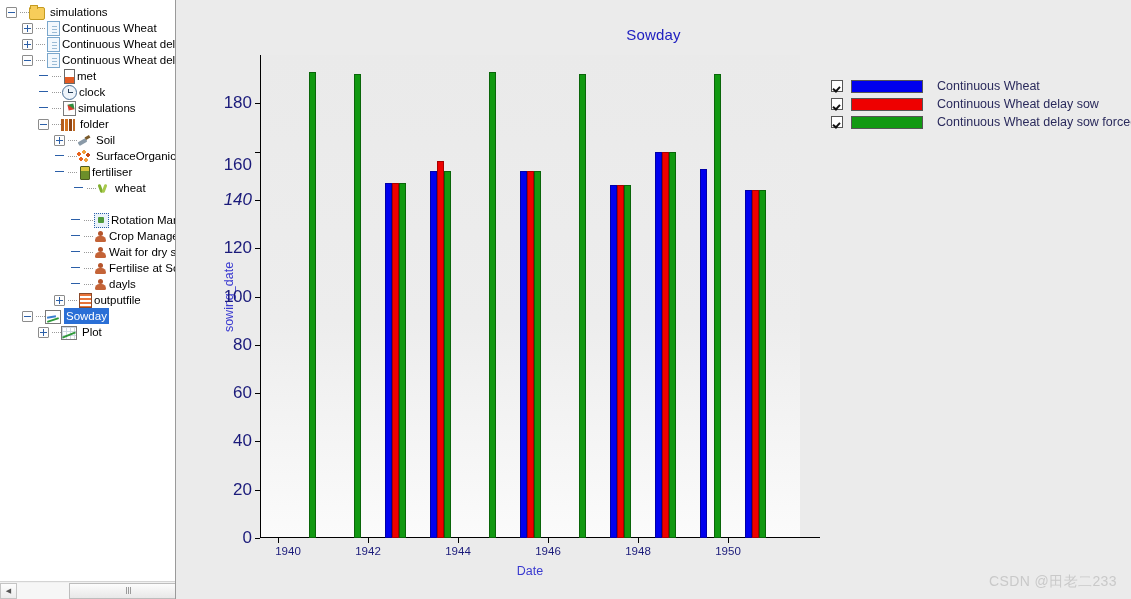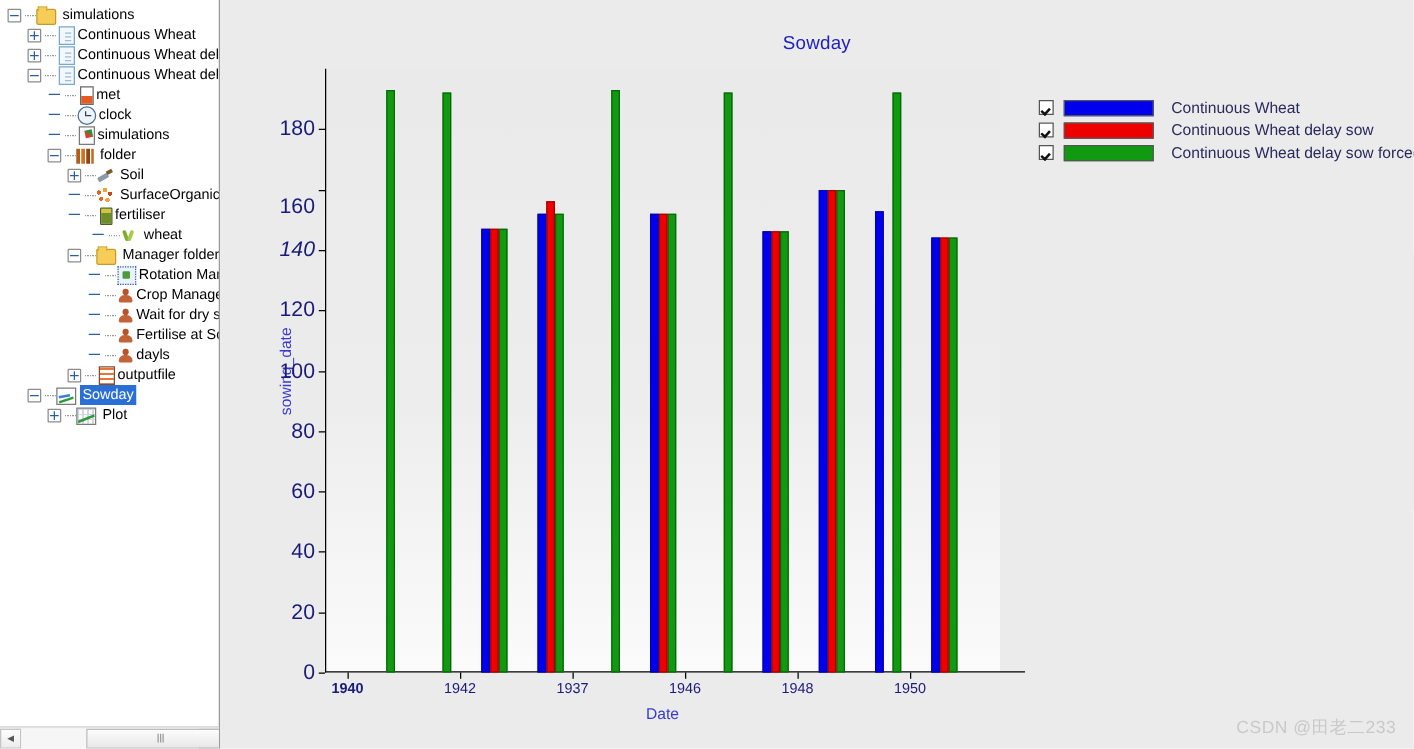--- a/index.html
+++ b/index.html
@@ -327,27 +327,20 @@
           <span class="dots"></span>
           <span class="ico ico-fert"></span>
           <span class="tlabel">fertiliser</span>
         </div>
         <div class="tnode" style="top: 180px; position: absolute; left: 0px; padding-left: 19px;">
           <span class="indent" style="width: 54px;"></span>
           <span class="expander none"></span>
           <span class="dots"></span>
           <span class="ico ico-wheat"></span>
           <span class="tlabel">wheat</span>
-        </div>
-        <div class="tnode" style="top: 196px; position: absolute; left: 0px;">
-          <span class="indent" style="width: 54px;"></span>
-          <span class="expander "></span>
-          <span class="dots"></span>
-          <span class="ico ico-folder"></span>
-          <span class="tlabel">Manager folder</span>
         </div>
         <div class="tnode" style="top: 212px; position: absolute; left: 0px;">
           <span class="indent" style="width: 70px;"></span>
           <span class="expander none"></span>
           <span class="dots"></span>
           <span class="ico ico-rot"></span>
           <span class="tlabel">Rotation Mana</span>
         </div>
         <div class="tnode" style="top: 228px; position: absolute; left: 0px;">
           <span class="indent" style="width: 70px;"></span>
@@ -437,25 +430,25 @@
         <div class="ylab" style="top: 241.5px;">100</div>
         <div class="ytick" style="top: 193.2px;"></div>
         <div class="ylab" style="top: 193.2px;">120</div>
         <div class="ytick" style="top: 144.9px;"></div>
         <div class="ylab" style="top: 144.9px; font-style: italic;">140</div>
         <div class="ytick" style="top: 96.6px;"></div>
         <div class="ylab" style="top: 110px;">160</div>
         <div class="ytick" style="top: 48.3px;"></div>
         <div class="ylab" style="top: 48.3px;">180</div>
         <div class="xtick" style="left: 18px;"></div>
-        <div class="xlab" style="left: 18px; font-weight: bold;">1940</div>
+        <div class="xlab" style="left: 28px;">1940</div>
         <div class="xtick" style="left: 108px;"></div>
         <div class="xlab" style="left: 108px;">1942</div>
         <div class="xtick" style="left: 198px;"></div>
-        <div class="xlab" style="left: 198px;">1937</div>
+        <div class="xlab" style="left: 198px;">1944</div>
         <div class="xtick" style="left: 288px;"></div>
         <div class="xlab" style="left: 288px;">1946</div>
         <div class="xtick" style="left: 378px;"></div>
         <div class="xlab" style="left: 378px;">1948</div>
         <div class="xtick" style="left: 468px;"></div>
         <div class="xlab" style="left: 468px;">1950</div>
         <div class="bar g" style="left: 48.5px; width: 7px; height: 466.095px; z-index: 8;"></div>
         <div class="bar g" style="left: 93.5px; width: 7px; height: 463.68px; z-index: 8;"></div>
         <div class="bar b" style="left: 124.5px; width: 7px; height: 355.005px; z-index: 10;"></div>
         <div class="bar r" style="left: 131.5px; width: 7px; height: 355.005px; z-index: 9;"></div>

